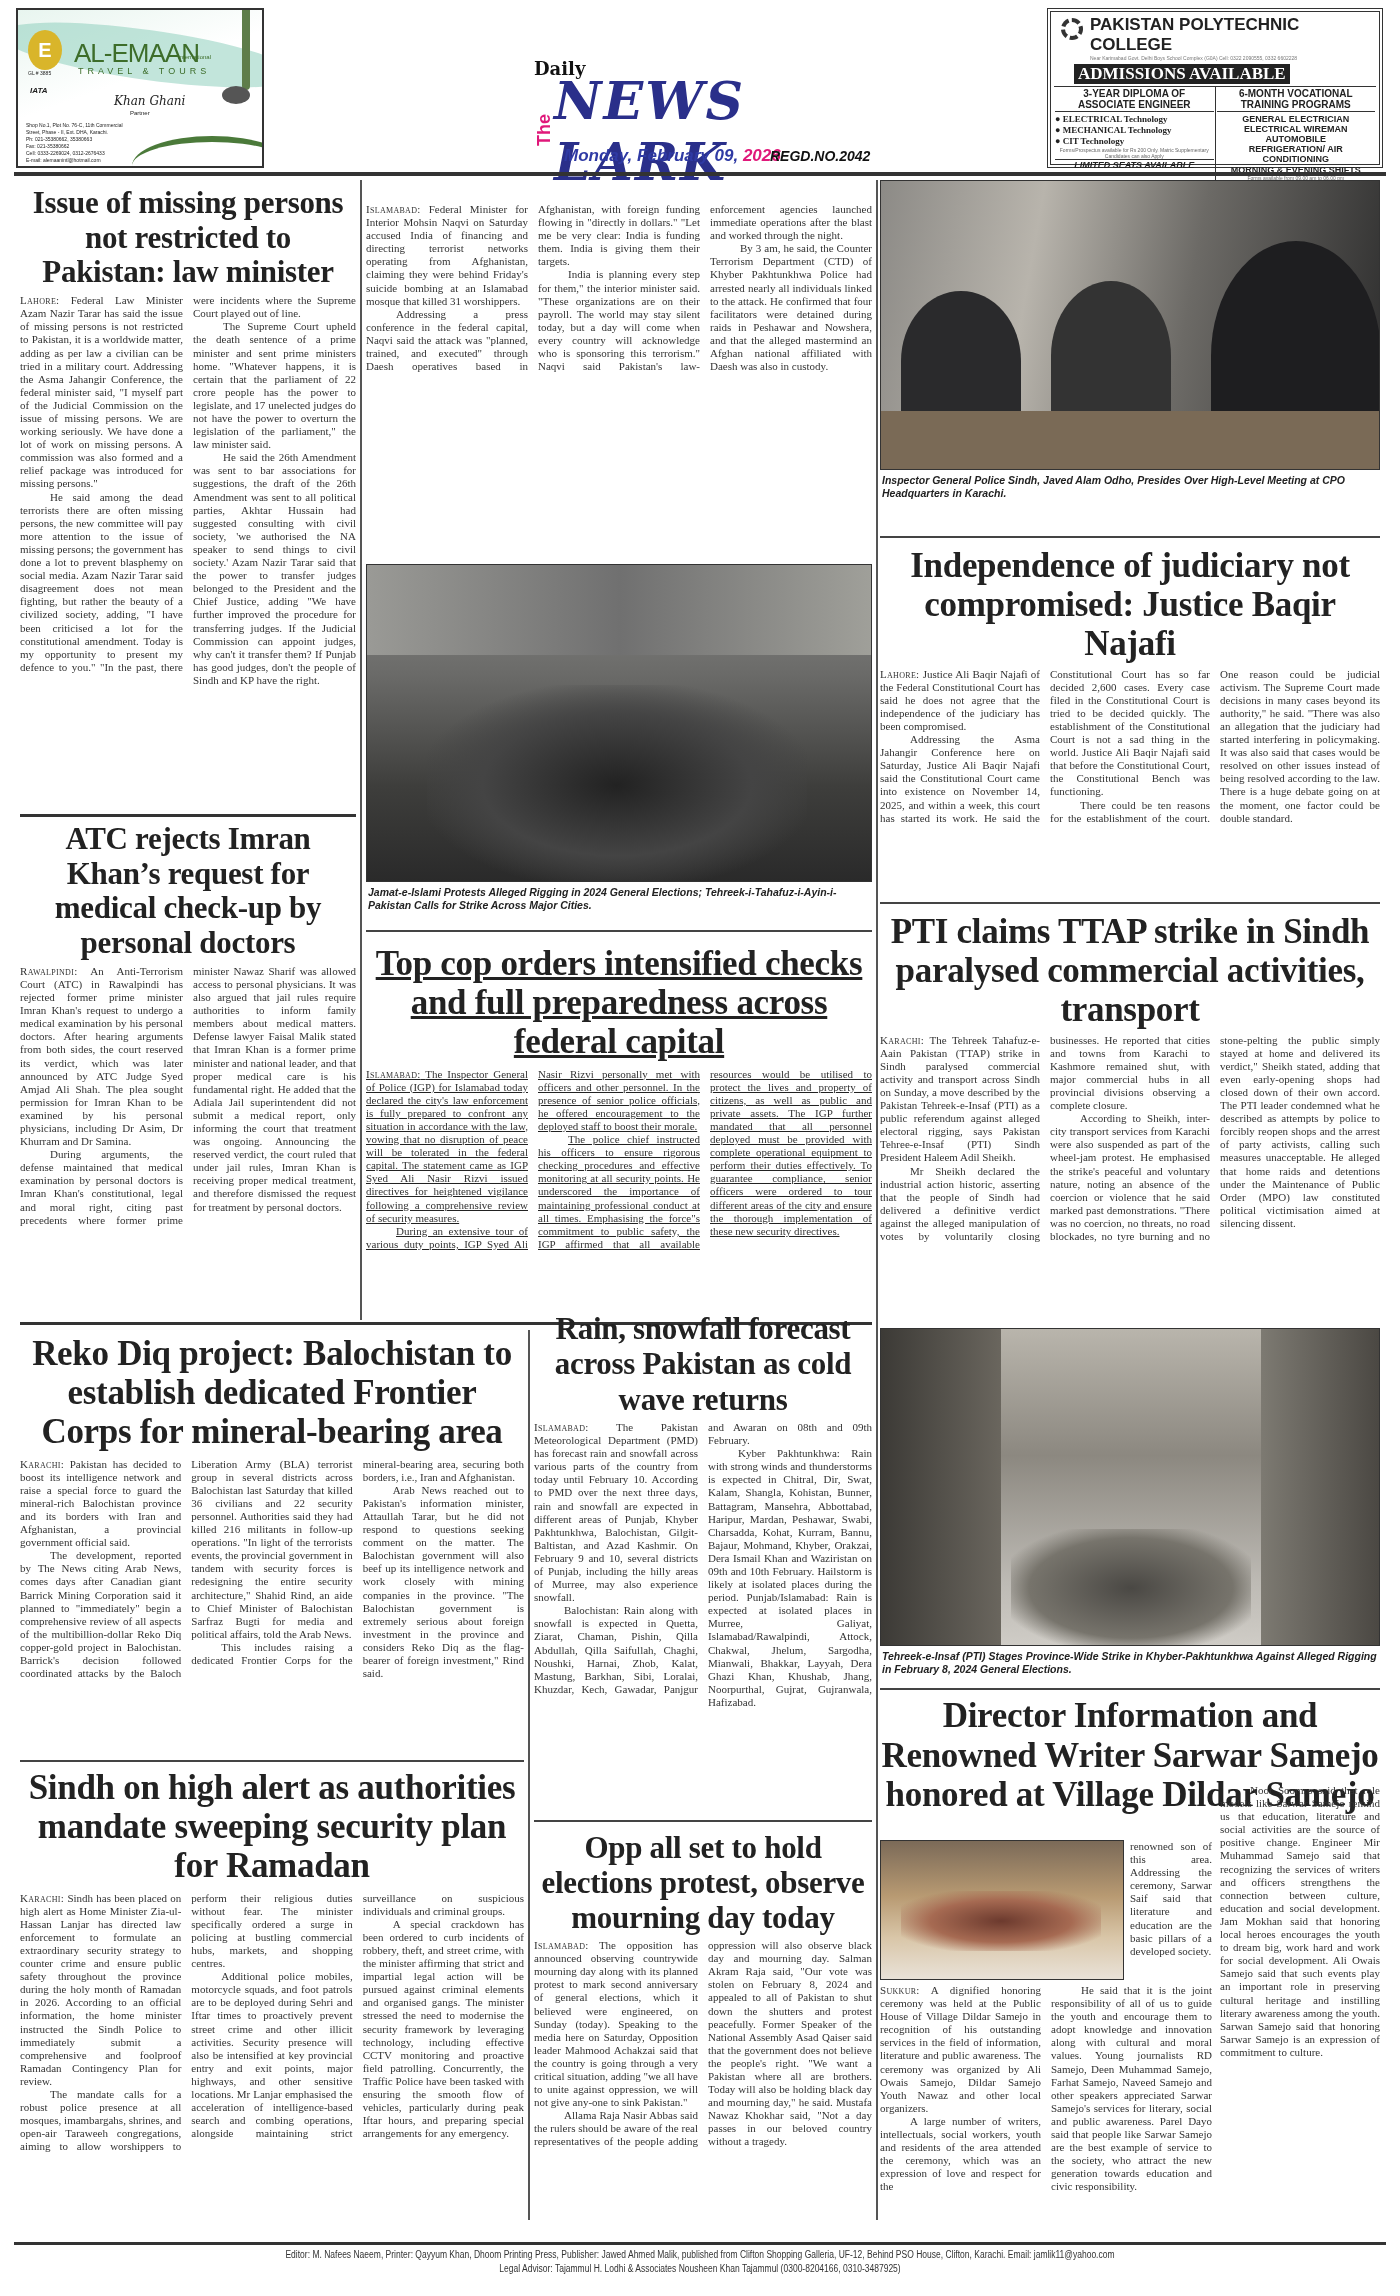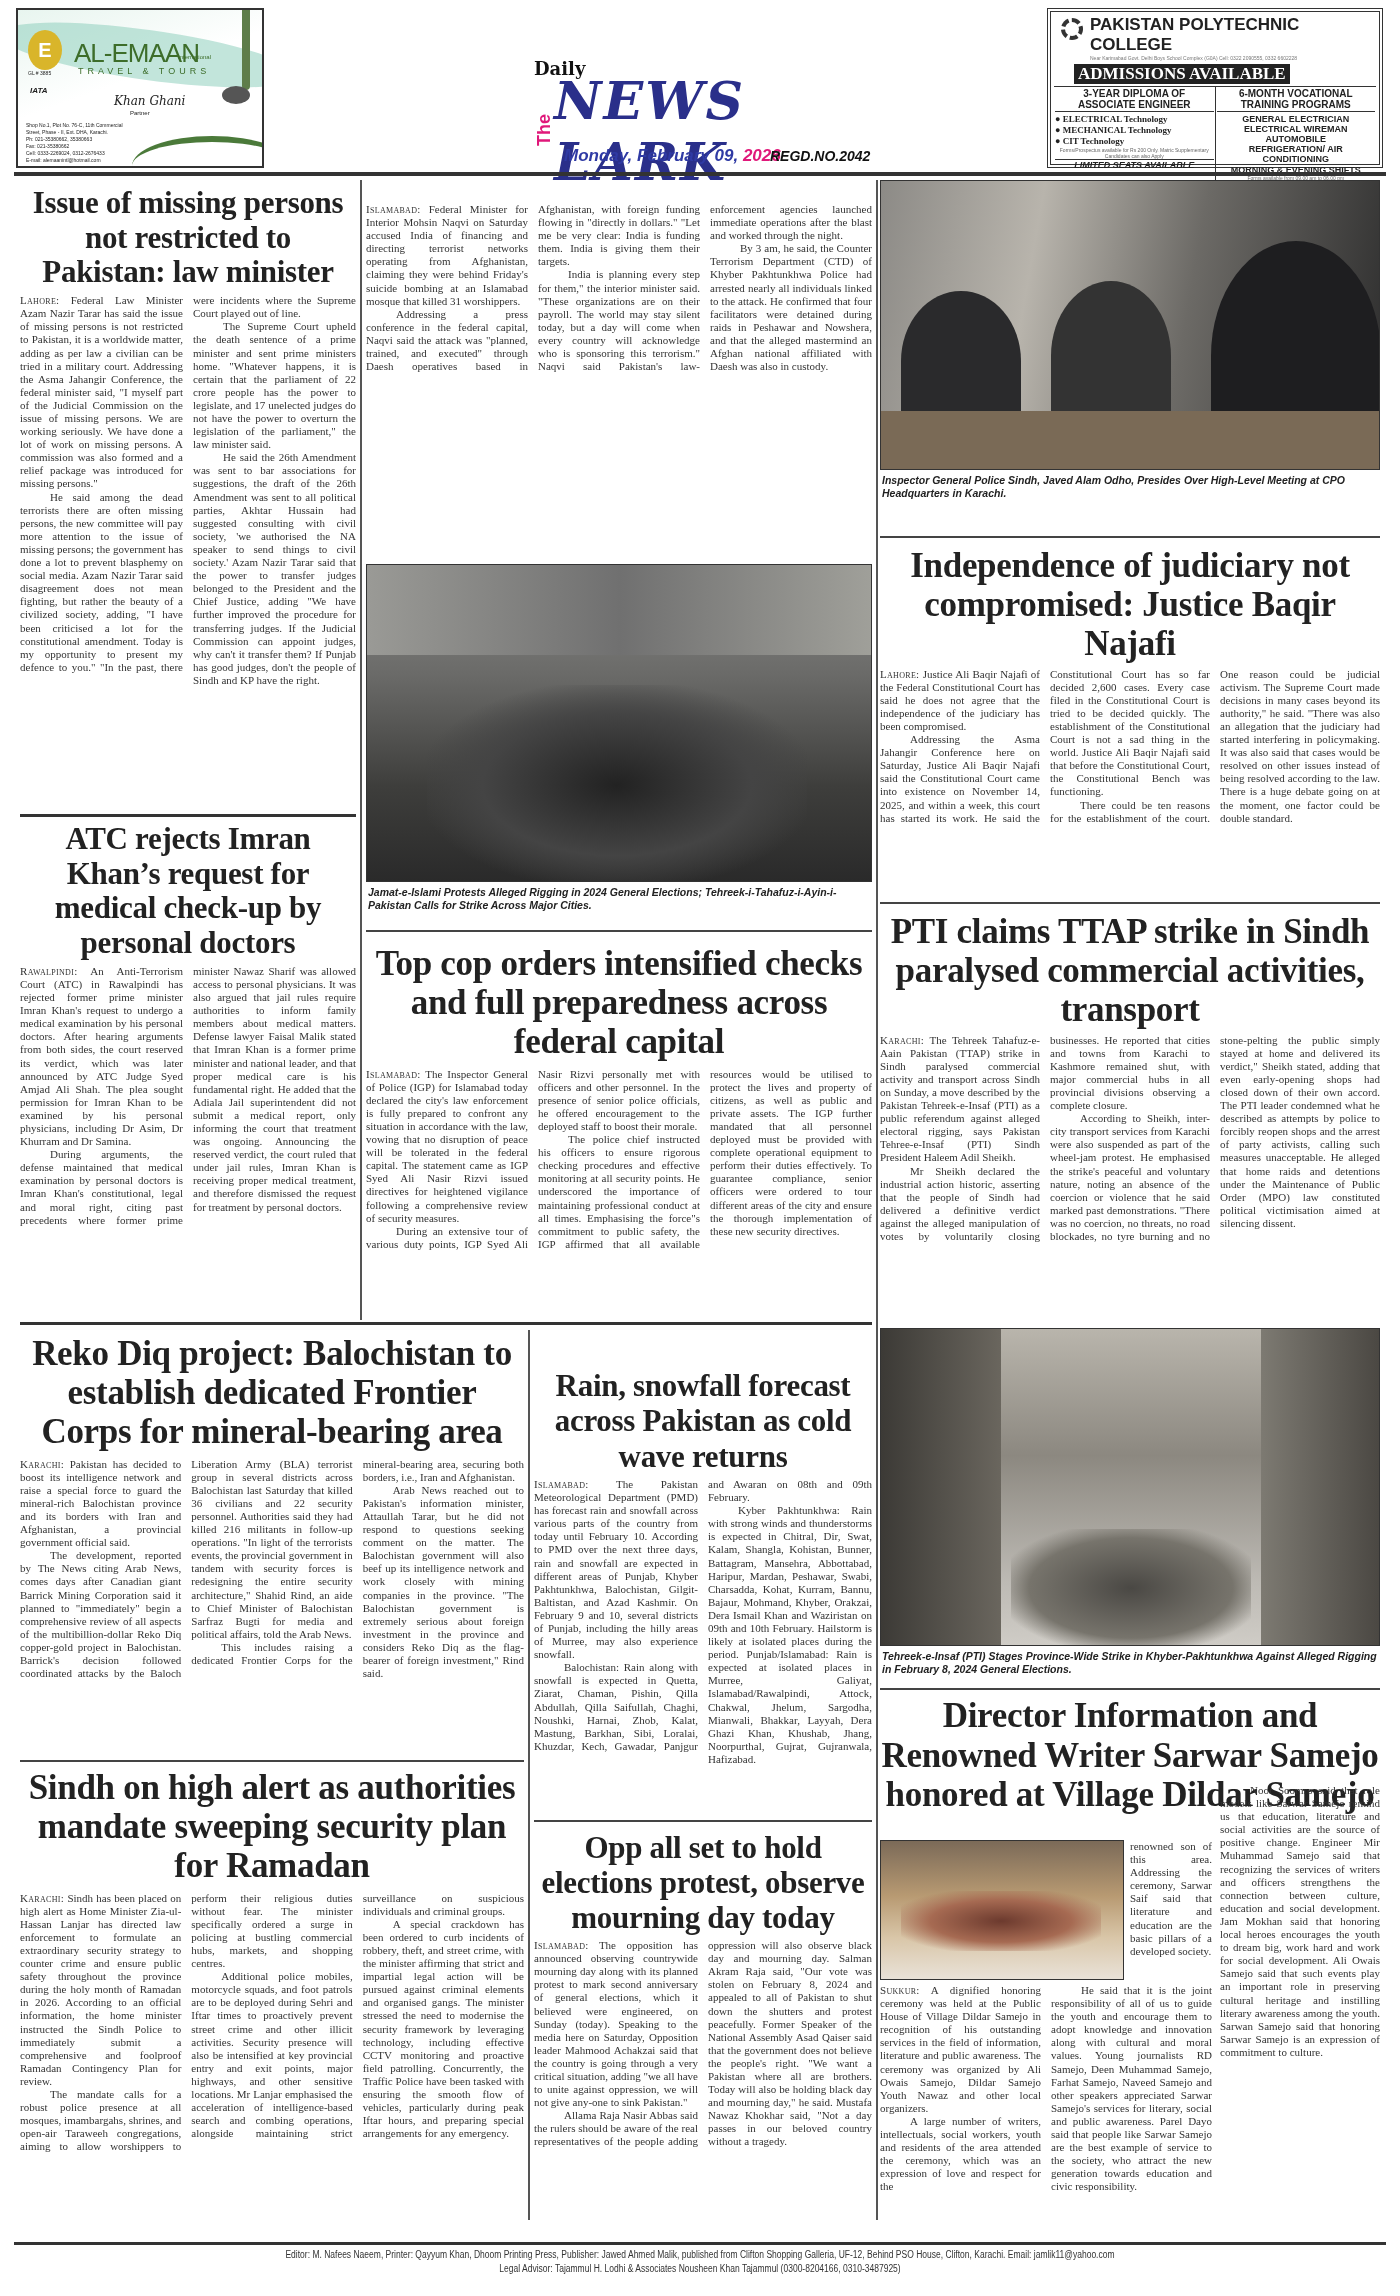--- a/index.html
+++ b/index.html
@@ -144,21 +144,21 @@
   </div>
 </div>
 
 <div class="abs photo" style="left:366px; top:564px; width:506px; height:318px; background: linear-gradient(180deg,#8a8a88 0%,#6a6a68 35%,#3e3e3c 70%,#2a2a2a 100%);">
   <div style="position:absolute; left:60px; top:120px; width:380px; height:200px; background: radial-gradient(ellipse at center,#222 0%,#444 50%,transparent 75%);"></div>
   <div style="position:absolute; left:0; top:0; width:506px; height:90px; background:linear-gradient(90deg,#9a9a96,#707070,#a0a09a);"></div>
 </div>
 <div class="abs caption" style="left:368px; top:886px; width:506px;">Jamat-e-Islami Protests Alleged Rigging in 2024 General Elections; Tehreek-i-Tahafuz-i-Ayin-i-Pakistan Calls for Strike Across Major Cities.</div>
 <div class="abs thin" style="left:366px; top:930px; width:506px;"></div>
 
-<div class="abs" style="left:366px; top:944px; width:506px;">
+<div class="abs" style="left:366px; top:944px; width:506px;text-decoration:underline;">
   <h2 class="headline" style="font-size:35px; line-height:1.12;">Top cop orders intensified checks and full preparedness across federal capital</h2>
   <div class="body" style="column-count:3; height:252px; margin-top:6px;">
     <p class="first"><span class="dateline">Islamabad:</span> <span>The Inspector General of Police (IGP) for Islamabad today declared the city's law enforcement is fully prepared to confront any situation in accordance with the law, vowing that no disruption of peace will be tolerated in the federal capital. The statement came as IGP Syed Ali Nasir Rizvi issued directives for heightened vigilance following a comprehensive review of security measures.</span></p>
     <p>During an extensive tour of various duty points, IGP Syed Ali Nasir Rizvi personally met with officers and other personnel. In the presence of senior police officials, he offered encouragement to the deployed staff to boost their morale.</p>
     <p>The police chief instructed his officers to ensure rigorous checking procedures and effective monitoring at all security points. He underscored the importance of maintaining professional conduct at all times. Emphasising the force"s commitment to public safety, the IGP affirmed that all available resources would be utilised to protect the lives and property of citizens, as well as public and private assets. The IGP further mandated that all personnel deployed must be provided with complete operational equipment to perform their duties effectively. To guarantee compliance, senior officers were ordered to tour different areas of the city and ensure the thorough implementation of these new security directives.</p>
   </div>
 </div>
 
 <div class="abs vrule" style="left:876px; top:180px; height:2040px;"></div>
 
@@ -197,21 +197,21 @@
   <div class="body" style="column-count:3; height:296px; margin-top:6px;">
     <p class="first"><span class="dateline">Karachi:</span> <span>Pakistan has decided to boost its intelligence network and raise a special force to guard the mineral-rich Balochistan province and its borders with Iran and Afghanistan, a provincial government official said.</span></p>
     <p>The development, reported by The News citing Arab News, comes days after Canadian giant Barrick Mining Corporation said it planned to "immediately" begin a comprehensive review of all aspects of the multibillion-dollar Reko Diq copper-gold project in Balochistan. Barrick's decision followed coordinated attacks by the Baloch Liberation Army (BLA) terrorist group in several districts across Balochistan last Saturday that killed 36 civilians and 22 security personnel. Authorities said they had killed 216 militants in follow-up operations. "In light of the terrorists events, the provincial government in tandem with security forces is redesigning the entire security architecture," Shahid Rind, an aide to Chief Minister of Balochistan Sarfraz Bugti for media and political affairs, told the Arab News.</p>
     <p>This includes raising a dedicated Frontier Corps for the mineral-bearing area, securing both borders, i.e., Iran and Afghanistan.</p>
     <p>Arab News reached out to Pakistan's information minister, Attaullah Tarar, but he did not respond to questions seeking comment on the matter. The Balochistan government will also beef up its intelligence network and work closely with mining companies in the province. "The Balochistan government is extremely serious about foreign investment in the province and considers Reko Diq as the flag-bearer of foreign investment," Rind said.</p>
   </div>
 </div>
 
 <div class="abs vrule" style="left:528px; top:1330px; height:890px;"></div>
 
-<div class="abs" style="left:534px; top:1368px; width:338px;">
+<div class="abs" style="left:534px; top:1311px; width:338px;">
   <h2 class="headline" style="font-size:31px; line-height:1.14;">Rain, snowfall forecast across Pakistan as cold wave returns</h2>
   <div class="body" style="column-count:2; height:340px; margin-top:4px;">
     <p class="first"><span class="dateline">Islamabad:</span> <span>The Pakistan Meteorological Department (PMD) has forecast rain and snowfall across various parts of the country from today until February 10. According to PMD over the next three days, rain and snowfall are expected in different areas of Punjab, Khyber Pakhtunkhwa, Balochistan, Gilgit-Baltistan, and Azad Kashmir. On February 9 and 10, several districts of Punjab, including the hilly areas of Murree, may also experience snowfall.</span></p>
     <p>Balochistan: Rain along with snowfall is expected in Quetta, Ziarat, Chaman, Pishin, Qilla Abdullah, Qilla Saifullah, Chaghi, Noushki, Harnai, Zhob, Kalat, Mastung, Barkhan, Sibi, Loralai, Khuzdar, Kech, Gawadar, Panjgur and Awaran on 08th and 09th February.</p>
     <p>Kyber Pakhtunkhwa: Rain with strong winds and thunderstorms is expected in Chitral, Dir, Swat, Kalam, Shangla, Kohistan, Bunner, Battagram, Mansehra, Abbottabad, Haripur, Mardan, Peshawar, Swabi, Charsadda, Kohat, Kurram, Bannu, Bajaur, Mohmand, Khyber, Orakzai, Dera Ismail Khan and Waziristan on 09th and 10th February. Hailstorm is likely at isolated places during the period. Punjab/Islamabad: Rain is expected at isolated places in Murree, Galiyat, Islamabad/Rawalpindi, Attock, Chakwal, Jhelum, Sargodha, Mianwali, Bhakkar, Layyah, Dera Ghazi Khan, Khushab, Jhang, Noorpurthal, Gujrat, Gujranwala, Hafizabad.</p>
   </div>
 </div>
 
 <div class="abs photo" style="left:880px; top:1328px; width:500px; height:318px; background: linear-gradient(180deg,#b9b5ac 0%,#8c8880 40%,#bdbab4 80%,#cfccc6 100%);">
   <div style="position:absolute; left:0; top:0; width:120px; height:318px; background:linear-gradient(90deg,#3c3a36,#6a665e);"></div>

